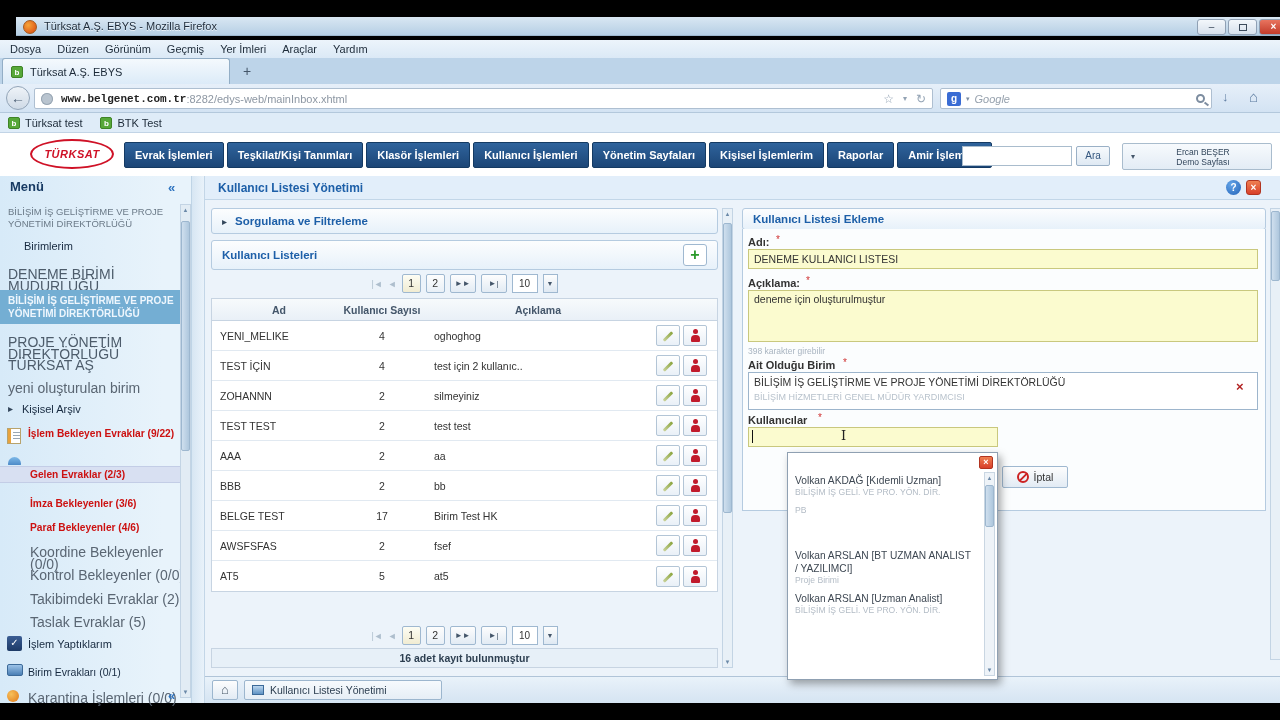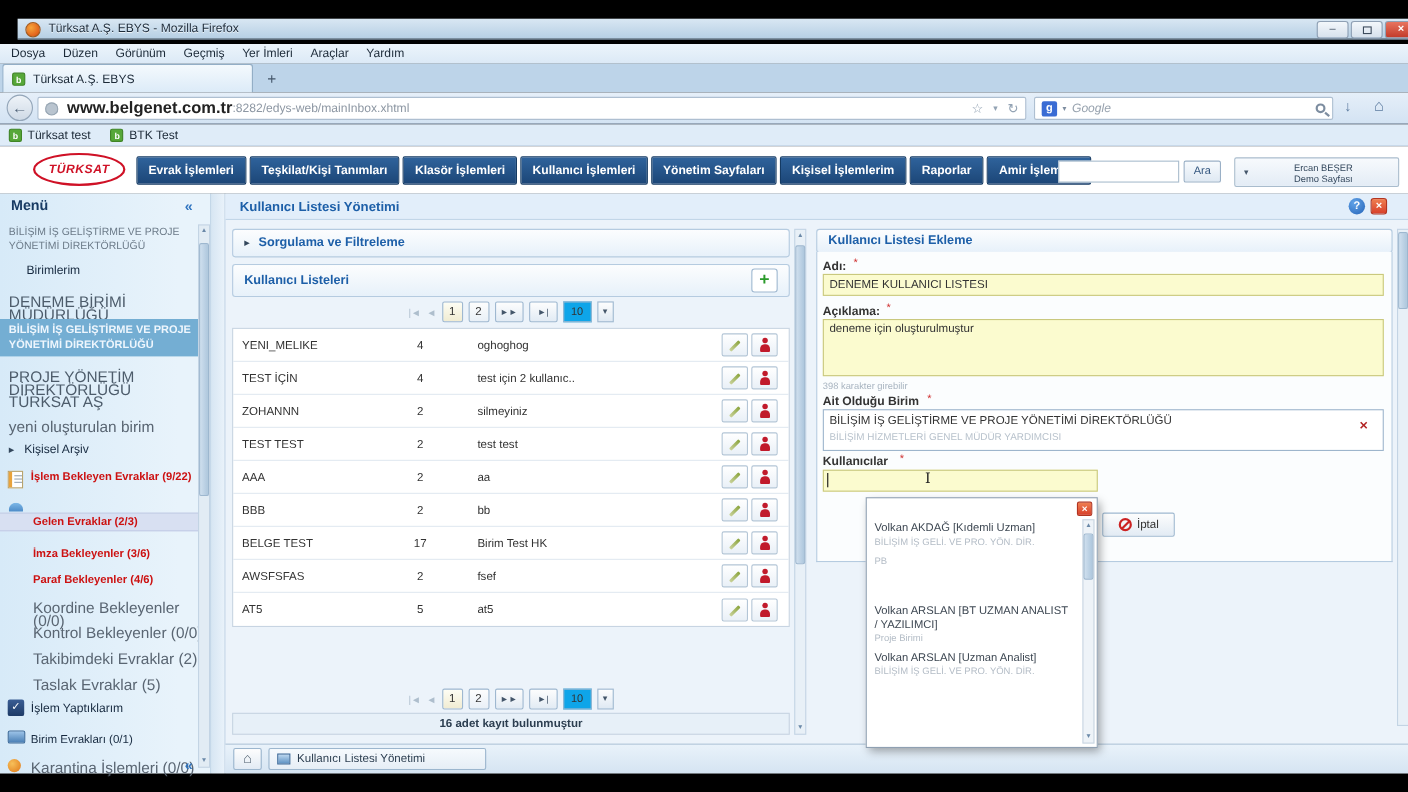--- a/index.html
+++ b/index.html
@@ -35,21 +35,21 @@
 
   .navbar { left:0; top:84px; width:1280px; height:29px;
     background:linear-gradient(#e6eff9,#d3e3f3); border-bottom:1px solid #b3c8dc; }
   .backbtn { left:6px; top:86px; width:24px; height:24px; border-radius:50%;
     background:linear-gradient(#eef3f8,#cfdae6); border:1px solid #93a5b8; color:#4e6076;
     font-size:14px; font-weight:bold; text-align:center; line-height:22px; }
   .urlbar { left:34px; top:88px; width:899px; height:21px; background:#fff; border:1px solid #aebfd1;
     border-radius:2px; display:flex; align-items:center; padding:0 6px; }
   .globe { width:12px; height:12px; border-radius:50%; background:#b9c4cf;
     box-shadow:inset 0 0 0 1px #98a6b3; margin-right:8px; flex:0 0 auto; }
-  .urlhost { font-size:15px; font-weight:bold; color:#222; }
+  .urlhost { font-size:11px; font-weight:bold; color:#222;font-family:Liberation Mono, monospace; }
   .urlpath { font-size:11px; color:#8d97a3; }
   .urlicons { margin-left:auto; display:flex; align-items:center; gap:9px; color:#93a3b4; }
   .urlicons .gl { font-size:12px; }
   .searchbar { left:940px; top:88px; width:272px; height:21px; background:#fff; border:1px solid #aebfd1;
     border-radius:2px; display:flex; align-items:center; padding:0 6px; gap:5px; }
   .gicon { width:14px; height:14px; background:#3a6cd4; border-radius:2px; color:#fff;
     font-size:10px; font-weight:bold; text-align:center; line-height:14px; flex:0 0 auto; }
   .s-eng { font-size:11px; font-style:italic; color:#97a2ae; }
   .mag { margin-left:auto; width:9px; height:9px; border:2px solid #7d8da0; border-radius:50%; position:relative; }
   .mag::after { content:""; position:absolute; left:6px; top:7px; width:5px; height:2px; background:#7d8da0; transform:rotate(40deg); }
@@ -123,21 +123,21 @@
   .addbtn { margin-left:auto; width:24px; height:22px; background:#fff; border:1px solid #9fb8d0; border-radius:3px;
     color:#2a9a2a; font-size:16px; font-weight:bold; text-align:center; line-height:19px; }
 
   .pager { display:flex; align-items:center; justify-content:center; gap:5px; }
   .pg-dis { font-size:9px; color:#aebecd; }
   .pg-num { width:19px; height:19px; border:1px solid #9fb8d0; background:linear-gradient(#fdfdf4,#f1ecd2);
     font-size:10.5px; color:#333; text-align:center; line-height:17px; border-radius:2px; }
   .pg-num.alt { background:linear-gradient(#fdfdfd,#e9f0f7); }
   .pg-btn { min-width:26px; height:19px; border:1px solid #9fb8d0; background:linear-gradient(#fdfdfd,#e2ebf4);
     font-size:8px; color:#44566a; text-align:center; line-height:17px; border-radius:2px; padding:0 3px; }
-  .pg-size { width:26px; height:19px; border:1px solid #9fb8d0; background:#0ea5e9; font-size:10px; color:#333;
+  .pg-size { width:26px; height:19px; border:1px solid #9fb8d0; background:#ffffff; font-size:10px; color:#333;
     text-align:center; line-height:17px; }
   .pg-dd { width:15px; height:19px; border:1px solid #9fb8d0; background:linear-gradient(#fdfdfd,#dfe9f3);
     font-size:7px; color:#44566a; text-align:center; line-height:18px; }
 
   .utable { left:211px; top:298px; width:507px; background:#fff; border:1px solid #c7d4e2; }
   .thead { display:flex; height:22px; background:linear-gradient(#f7fafc,#e9f0f7); border-bottom:1px solid #c7d4e2; }
   .thead span { font-size:10.5px; font-weight:bold; color:#44566a; line-height:22px; text-align:center; }
   .trow { display:flex; height:30px; border-bottom:1px solid #e1e9f1; align-items:center; }
   .c1 { width:126px; padding-left:8px; font-size:10.5px; color:#333; }
   .c2 { width:88px; text-align:center; font-size:10.5px; color:#333; }
@@ -347,20 +347,26 @@
   <span class="pg-dis">◄</span>
   <div class="pg-num">1</div>
   <div class="pg-num alt">2</div>
   <div class="pg-btn">►►</div>
   <div class="pg-btn">►|</div>
   <div class="pg-size">10</div>
   <div class="pg-dd">▼</div>
 </div>
 
 <div class="abs utable">
+  <div class="thead">
+    <span class="c1">Ad</span>
+    <span class="c2" style="width:88px">Kullanıcı Sayısı</span>
+    <span class="c3" style="text-align:center">Açıklama</span>
+    <span class="cact"></span>
+  </div>
   <div class="trow">
     <span class="c1">YENI_MELIKE</span>
     <span class="c2">4</span>
     <span class="c3">oghoghog</span>
     <span class="cact">
         <button class="ibtn">
           <i class="pencil"></i>
         </button>
         <button class="ibtn">
           <span class="person">

